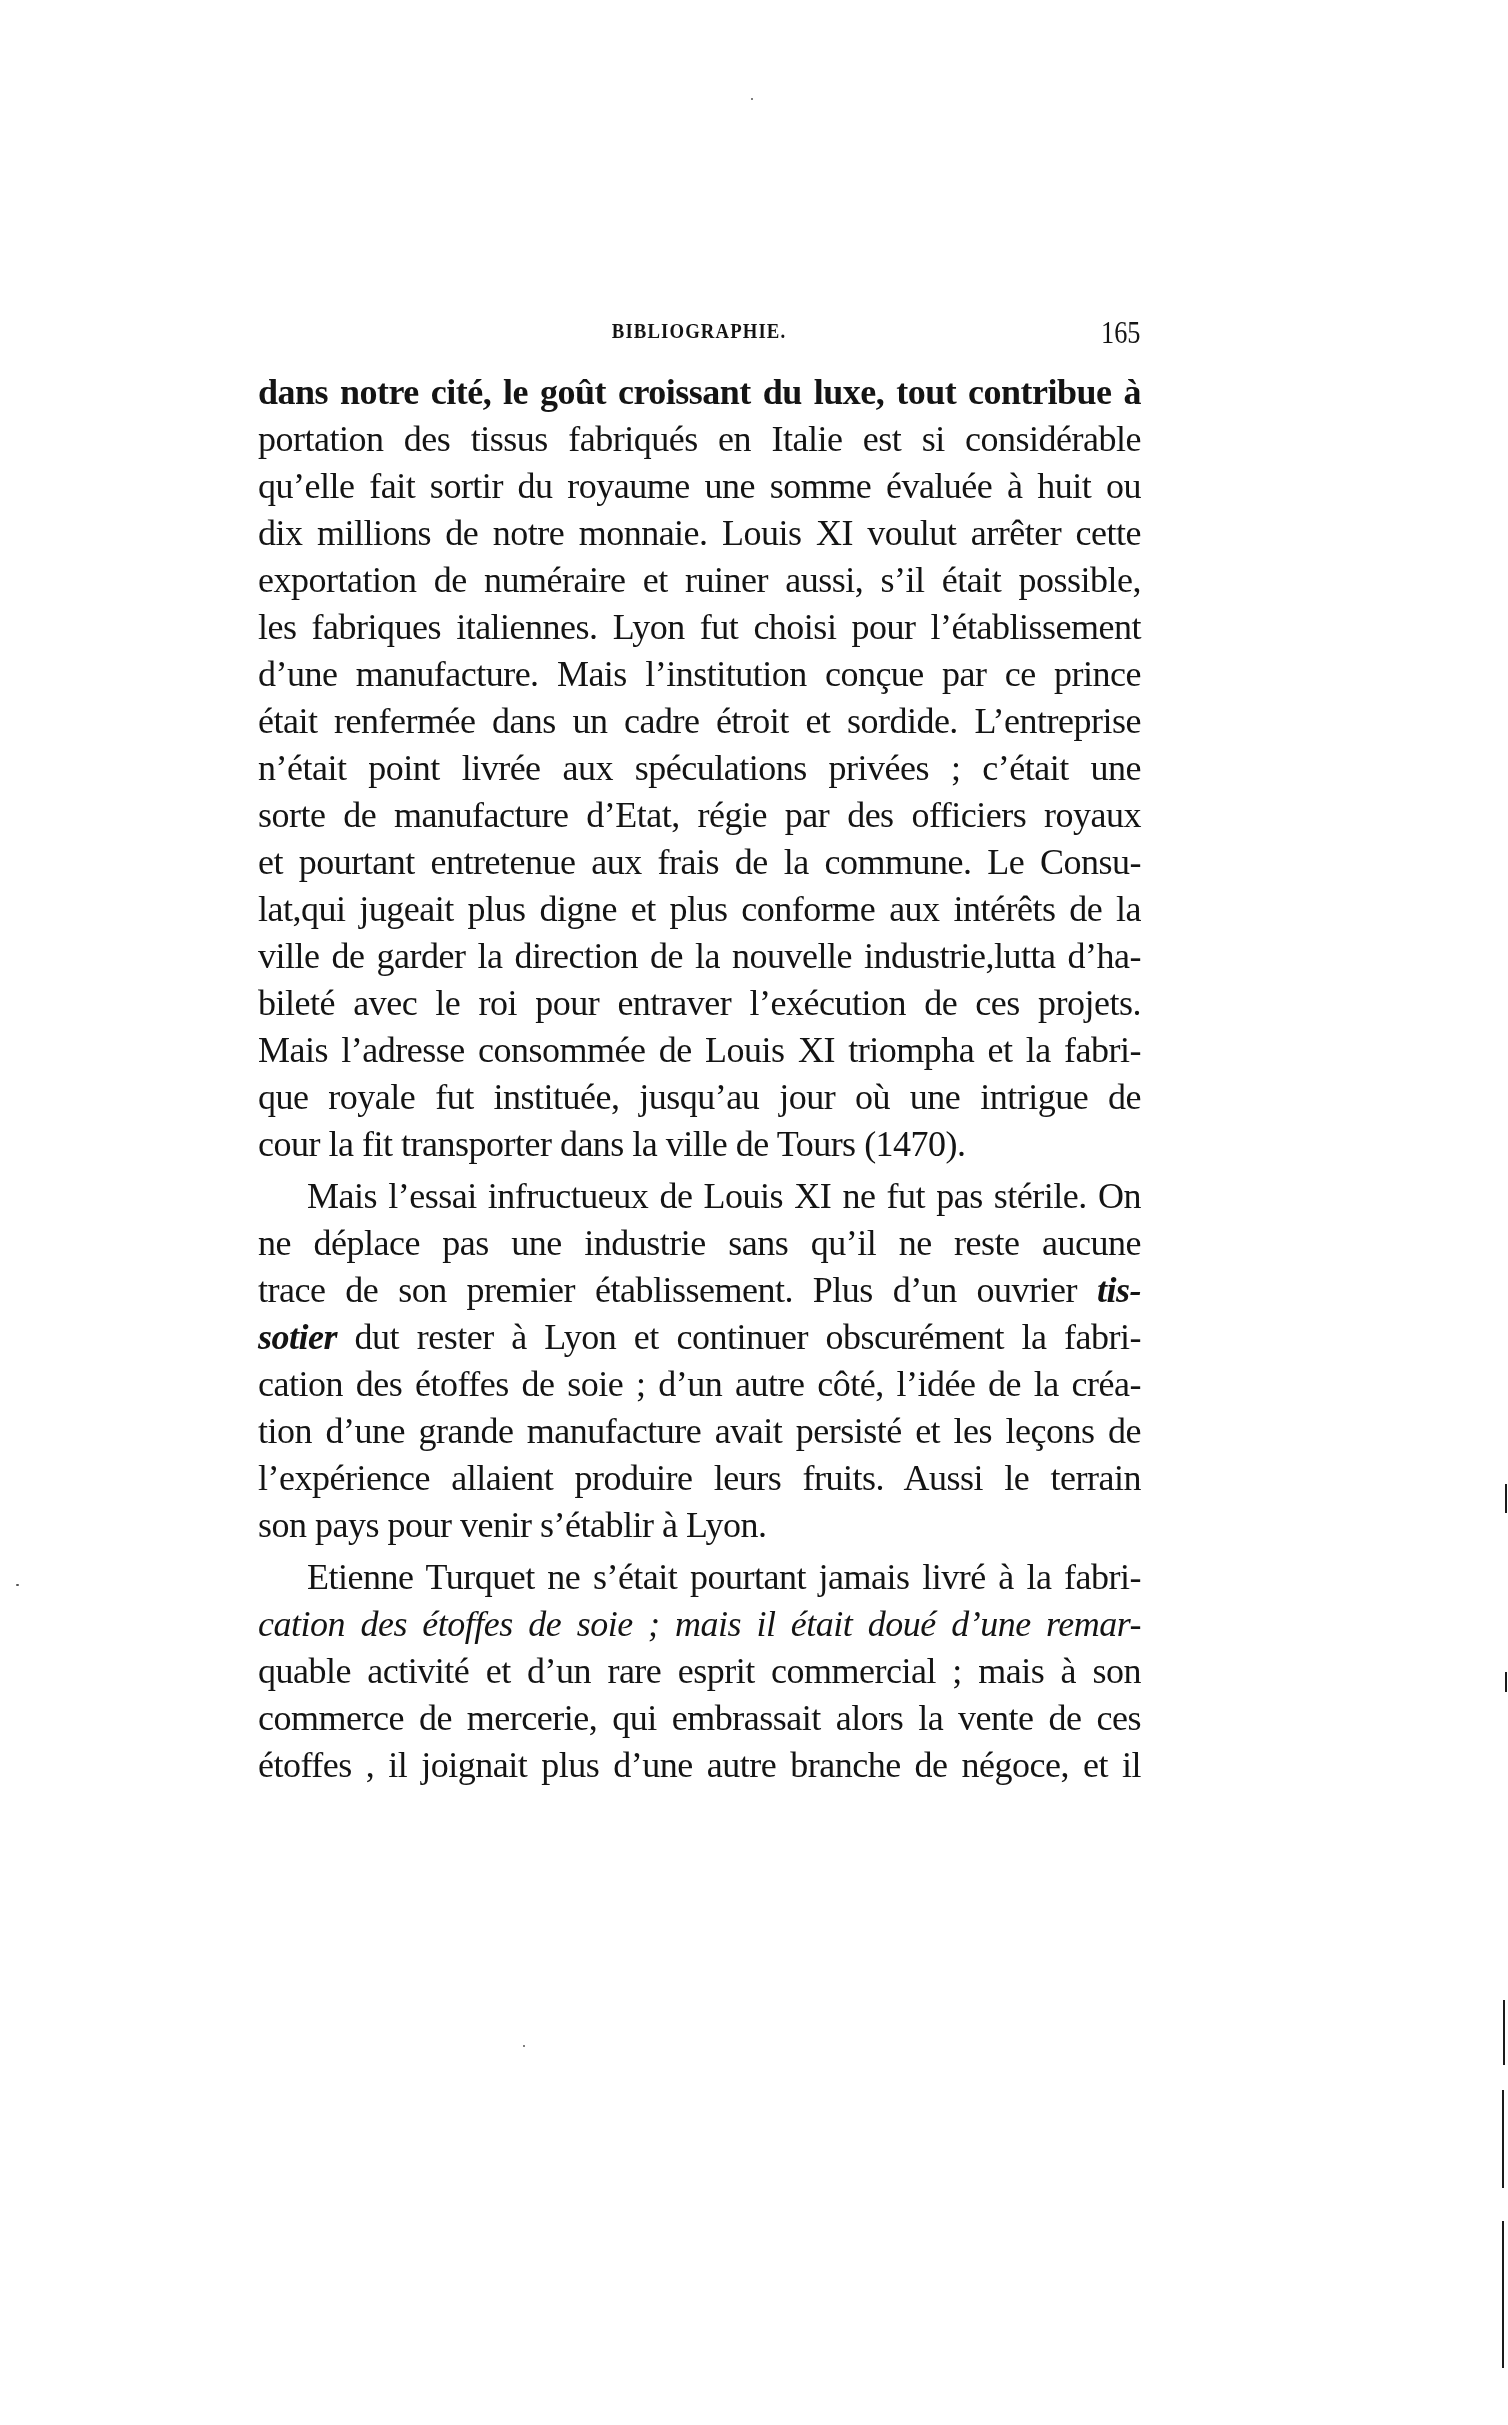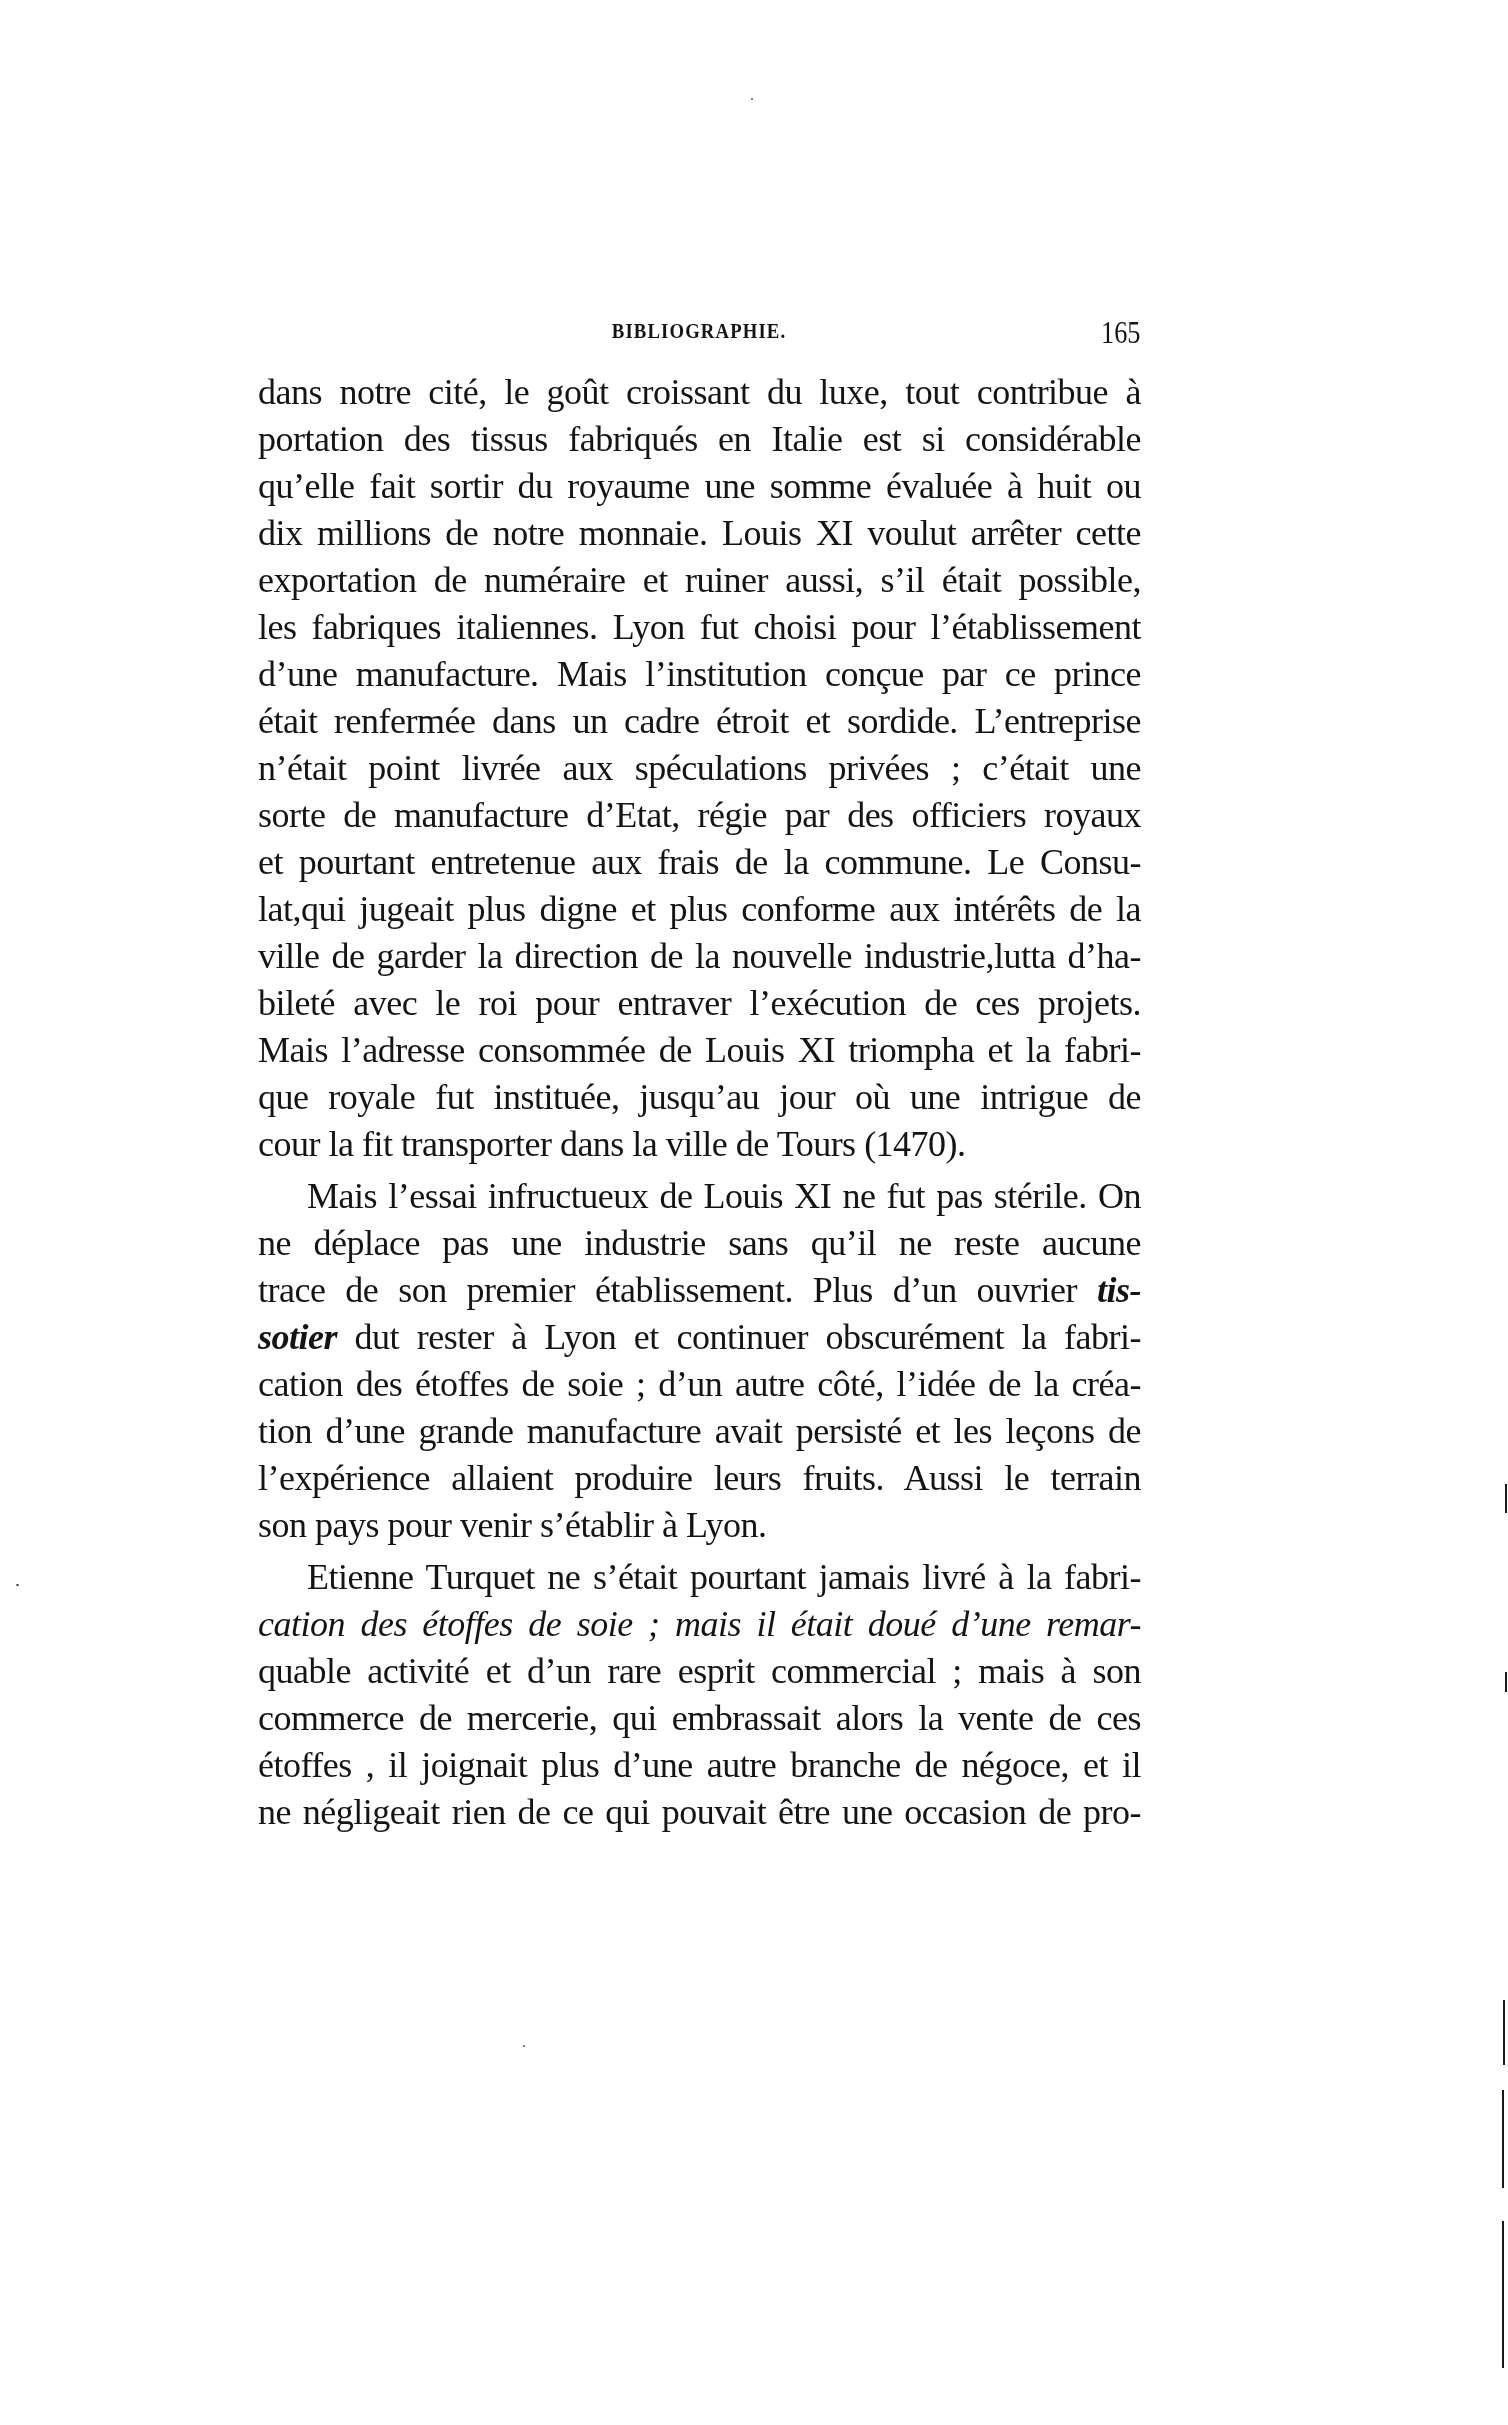--- a/index.html
+++ b/index.html
@@ -96,21 +96,21 @@
 <div class="page">
 
   <div class="running-head">
     <div class="running-title">BIBLIOGRAPHIE.</div>
     <div class="page-number">165</div>
   </div>
 
   <div class="text-block">
 
     <div>
-      <span class="line" style="display: block;">dans notre cité, le goût croissant du luxe, tout contribue à</span>
+      <span class="line" style="display: block; font-weight: bold;">dans notre cité, le goût croissant du luxe, tout contribue à</span>
       <span class="line" style="display: block;">portation des tissus fabriqués en Italie est si considérable</span>
       <span class="line" style="display: block;">qu’elle fait sortir du royaume une somme évaluée à huit ou</span>
       <span class="line" style="display: block;">dix millions de notre monnaie. Louis XI voulut arrêter cette</span>
       <span class="line" style="display: block;">exportation de numéraire et ruiner aussi, s’il était possible,</span>
       <span class="line" style="display: block;">les fabriques italiennes. Lyon fut choisi pour l’établissement</span>
       <span class="line" style="display: block;">d’une manufacture. Mais l’institution conçue par ce prince</span>
       <span class="line" style="display: block;">était renfermée dans un cadre étroit et sordide. L’entreprise</span>
       <span class="line" style="display: block;">n’était point livrée aux spéculations privées ; c’était une</span>
       <span class="line" style="display: block;">sorte de manufacture d’Etat, régie par des officiers royaux</span>
       <span class="line" style="display: block;">et pourtant entretenue aux frais de la commune. Le Consu-</span>
@@ -134,21 +134,20 @@
       <span class="line last" style="display: block;">son pays pour venir s’établir à Lyon.</span>
     </div>
     <div class="para-gap"></div>
 
     <div>
       <span class="line indent" style="display: block;">Etienne Turquet ne s’était pourtant jamais livré à la fabri-</span>
       <span class="line" style="display: block; font-style: italic;">cation des étoffes de soie ; mais il était doué d’une remar-</span>
       <span class="line" style="display: block;">quable activité et d’un rare esprit commercial ; mais à son</span>
       <span class="line" style="display: block;">commerce de mercerie, qui embrassait alors la vente de ces</span>
       <span class="line" style="display: block;">étoffes , il joignait plus d’une autre branche de négoce, et il</span>
-      <span class="line" style="display: block;">ne négligeait rien de ce qui pouvait être une occasion de pro-</span>
     </div>
   </div>
 
   <div class="artifact" style="left:1505px; top:1484px; height:29px;"></div>
   <div class="artifact" style="left:1505px; top:1672px; height:19.6px;"></div>
   <div class="artifact" style="left:1503px; top:2000px; height:65px;"></div>
   <div class="artifact" style="left:1502px; top:2090px; height:98px;"></div>
   <div class="artifact" style="left:1502px; top:2221px; height:147px;"></div>
   <div class="speck" style="left:751px; top:98px;"></div>
   <div class="speck" style="left:523px; top:2045px;"></div>

